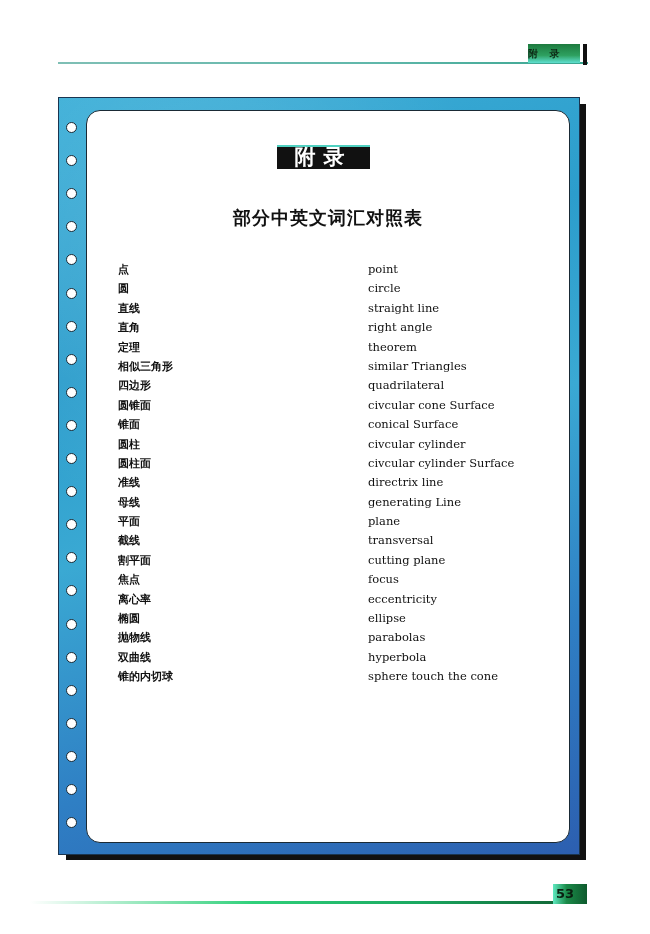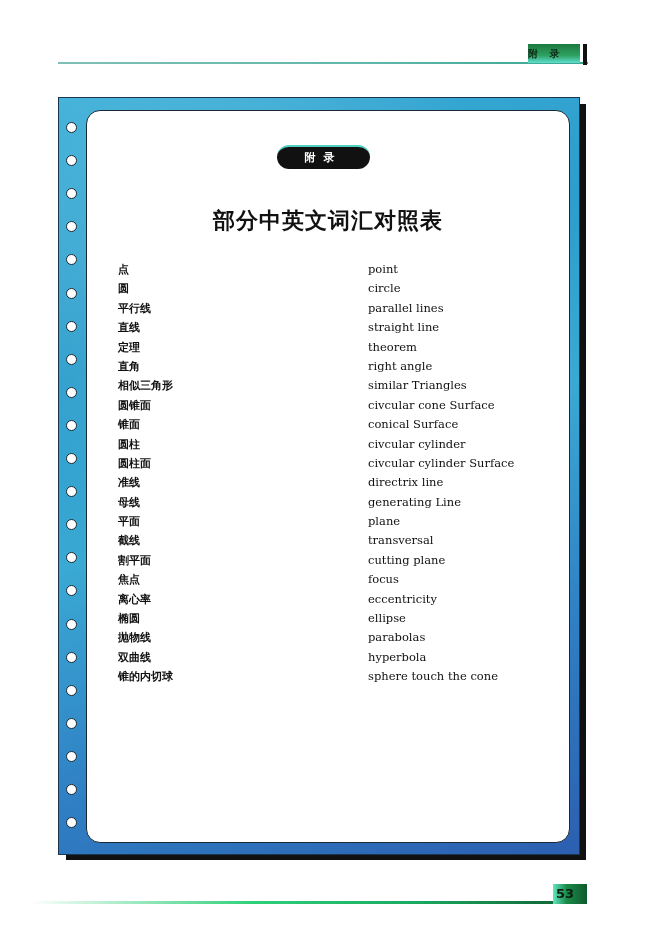--- a/index.html
+++ b/index.html
@@ -36,28 +36,28 @@
     position: absolute; left: 86px; top: 110px; width: 484px; height: 733px;
     background: #fff; border: 1.5px solid #1a2a35; border-radius: 14px; box-sizing: border-box;
   }
   .hole {
     position: absolute; left: 66px; width: 11px; height: 11px; border-radius: 50%;
     background: #fff; border: 1.5px solid #1a2a35; box-sizing: border-box;
   }
   
   .badge {
     position: absolute; left: 277px; top: 145px; width: 93px; height: 24px;
-    background: #111; border-radius: 12px; box-sizing: border-box;
+    background: #111; border-radius: 0; box-sizing: border-box;
     border-top: 2px solid #4fd0c0;
-    color: #fff; text-align: center; line-height: 21px; font-size: 11px; font-weight: bold;
+    color: #fff; text-align: center; line-height: 21px; font-size: 21px; font-weight: bold;
     letter-spacing: 8px; font-family: "DejaVu Sans", sans-serif;
   }
   .title {
     position: absolute; left: 86px; width: 484px; top: 206px; text-align: center;
-    font-size: 22px; font-weight: bold; color: #111; letter-spacing: 1px;
+    font-size: 18px; font-weight: bold; color: #111; letter-spacing: 1px;
   }
   .vocab { position: absolute; left: 118px; top: 262px; width: 420px; }
   .row { position: relative; height: 19.4px; font-size: 11.5px; color: #111; }
   .zh { position: absolute; left: 0; top: 0; font-weight: bold; font-family: "DejaVu Sans", sans-serif; font-size: 11px; }
   .en { position: absolute; left: 250px; top: 0; }
   
   .footer-line {
     position: absolute; left: 30px; top: 901px; width: 557px; height: 3px;
     background: linear-gradient(to right, rgba(60,220,140,0) 0%, #2fd07a 40%, #1aa860 70%, #0f5a2e 100%);
   }
@@ -110,40 +110,40 @@
 <div class="vocab">
   <div class="row">
       <span class="zh">点</span>
       <span class="en">point</span>
     </div>
   <div class="row">
       <span class="zh">圆</span>
       <span class="en">circle</span>
     </div>
   <div class="row">
-      <span class="zh">平行线</span>
-      <span class="en">parallel lines</span>
-    </div>
-  <div class="row">
       <span class="zh">直线</span>
       <span class="en">straight line</span>
     </div>
   <div class="row">
+      <span class="zh">直角</span>
+      <span class="en">right angle</span>
+    </div>
+  <div class="row">
       <span class="zh">定理</span>
       <span class="en">theorem</span>
     </div>
   <div class="row">
-      <span class="zh">直角</span>
-      <span class="en">right angle</span>
-    </div>
-  <div class="row">
       <span class="zh">相似三角形</span>
       <span class="en">similar Triangles</span>
     </div>
   <div class="row">
+      <span class="zh">四边形</span>
+      <span class="en">quadrilateral</span>
+    </div>
+  <div class="row">
       <span class="zh">圆锥面</span>
       <span class="en">civcular cone Surface</span>
     </div>
   <div class="row">
       <span class="zh">锥面</span>
       <span class="en">conical Surface</span>
     </div>
   <div class="row">
       <span class="zh">圆柱</span>
       <span class="en">civcular cylinder</span>

